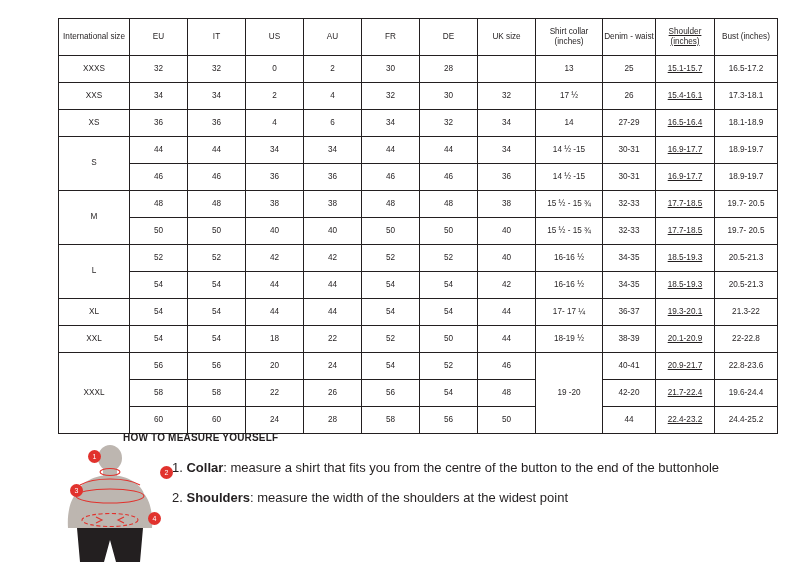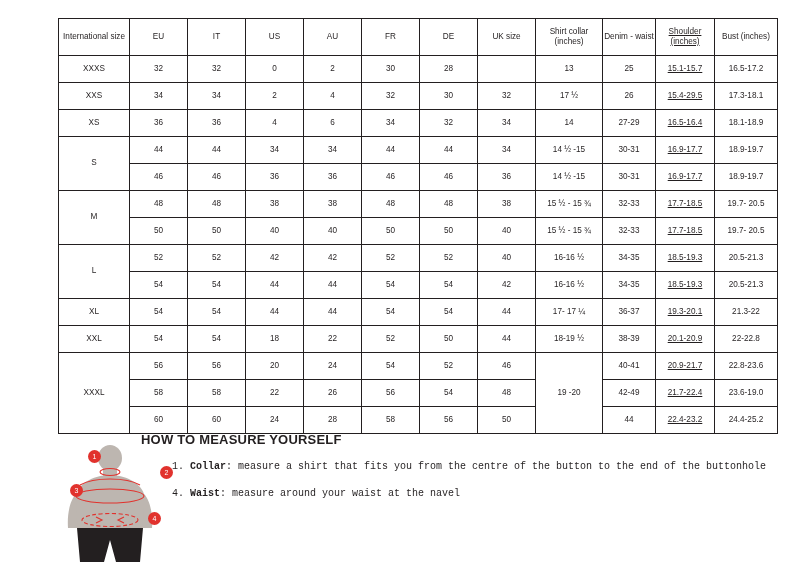--- a/index.html
+++ b/index.html
@@ -48,41 +48,40 @@
   .col-uk   { width: 57px; margin-top: 12px; }
   .col-collar { width: 66px; }
   .col-denim  { width: 52px; }
   .col-shoulder { width: 58px; text-decoration: underline; }
   .col-bust   { width: 62px; }
 
   .hdr-two-line { padding: 0 3px; }
 
   .measure-title {
     position: absolute;
-    left: 133px;
+    left: 115px;
     top: 432px;
-    font-size: 13px;
+    font-size: 10px;
     font-weight: bold;
     letter-spacing: 0.2px;
     color: #231f20;
     padding-left: 8px;
   }
   .measure-list {
     position: absolute;
     left: 172px;
     top: 460px;
     width: 520px;
   }
   .measure-item {
-    font-size: 10px;
+    font-size: 13px;
     color: #231f20;
     margin-bottom: 13.5px;
     line-height: 1.3;
     white-space: nowrap;
-    font-family: Liberation Mono, monospace;
   }
   .measure-item b { font-weight: bold; }
 
   .figure {
     position: absolute;
     left: 60px;
     top: 444px;
     width: 110px;
     height: 122px;
   }
@@ -146,21 +145,21 @@
           <td class="col-intl">XXS</td>
           <td class="col-std">34</td>
           <td class="col-std">34</td>
           <td class="col-std">2</td>
           <td class="col-std">4</td>
           <td class="col-std">32</td>
           <td class="col-std">30</td>
           <td class="col-uk">32</td>
           <td class="col-collar">17 ½</td>
           <td class="col-denim">26</td>
-          <td class="col-shoulder">15.4-29.5</td>
+          <td class="col-shoulder">15.4-16.1</td>
           <td class="col-bust">17.3-18.1</td>
         </tr>
         <tr>
           <td class="col-intl">XS</td>
           <td class="col-std">36</td>
           <td class="col-std">36</td>
           <td class="col-std">4</td>
           <td class="col-std">6</td>
           <td class="col-std">34</td>
           <td class="col-std">32</td>
@@ -294,44 +293,44 @@
           <td class="col-bust">22.8-23.6</td>
         </tr>
         <tr>
           <td class="col-std">58</td>
           <td class="col-std">58</td>
           <td class="col-std">22</td>
           <td class="col-std">26</td>
           <td class="col-std">56</td>
           <td class="col-std">54</td>
           <td class="col-uk">48</td>
-          <td class="col-denim">42-49</td>
+          <td class="col-denim">42-20</td>
           <td class="col-shoulder">21.7-22.4</td>
-          <td class="col-bust">23.6-19.0</td>
+          <td class="col-bust">19.6-24.4</td>
         </tr>
         <tr>
           <td class="col-std">60</td>
           <td class="col-std">60</td>
           <td class="col-std">24</td>
           <td class="col-std">28</td>
           <td class="col-std">58</td>
           <td class="col-std">56</td>
           <td class="col-uk">50</td>
           <td class="col-denim">44</td>
           <td class="col-shoulder">22.4-23.2</td>
           <td class="col-bust">24.4-25.2</td>
         </tr>
       </tbody>
   </table>
 
   <div class="measure-title">HOW TO MEASURE YOURSELF</div>
 
   <div class="measure-list" id="measure-list">
       <div class="measure-item"><span>1. </span><b>Collar</b><span>: measure a shirt that fits you from the centre of the button to the end of the buttonhole</span></div>
-      <div class="measure-item"><span>4. </span><b>Waist</b><span>: measure around your waist at the navel</span></div>
+      <div class="measure-item"><span>2. </span><b>Shoulders</b><span>: measure the width of the shoulders at the widest point</span></div>
     </div>
 
   <div class="figure">
     <svg class="fig-svg" width="110" height="122" viewBox="0 0 110 122">
 
       <ellipse cx="50" cy="14" rx="12" ry="13" fill="#bdb6b0"></ellipse>
 
       <rect x="43" y="24" width="14" height="10" fill="#bdb6b0"></rect>
 
       <path d="M50 31 C36 31 20 38 16 50 C13 60 14 72 16 84 L84 84 C86 72 87 60 84 50 C80 38 64 31 50 31 Z" fill="#bdb6b0"></path>

